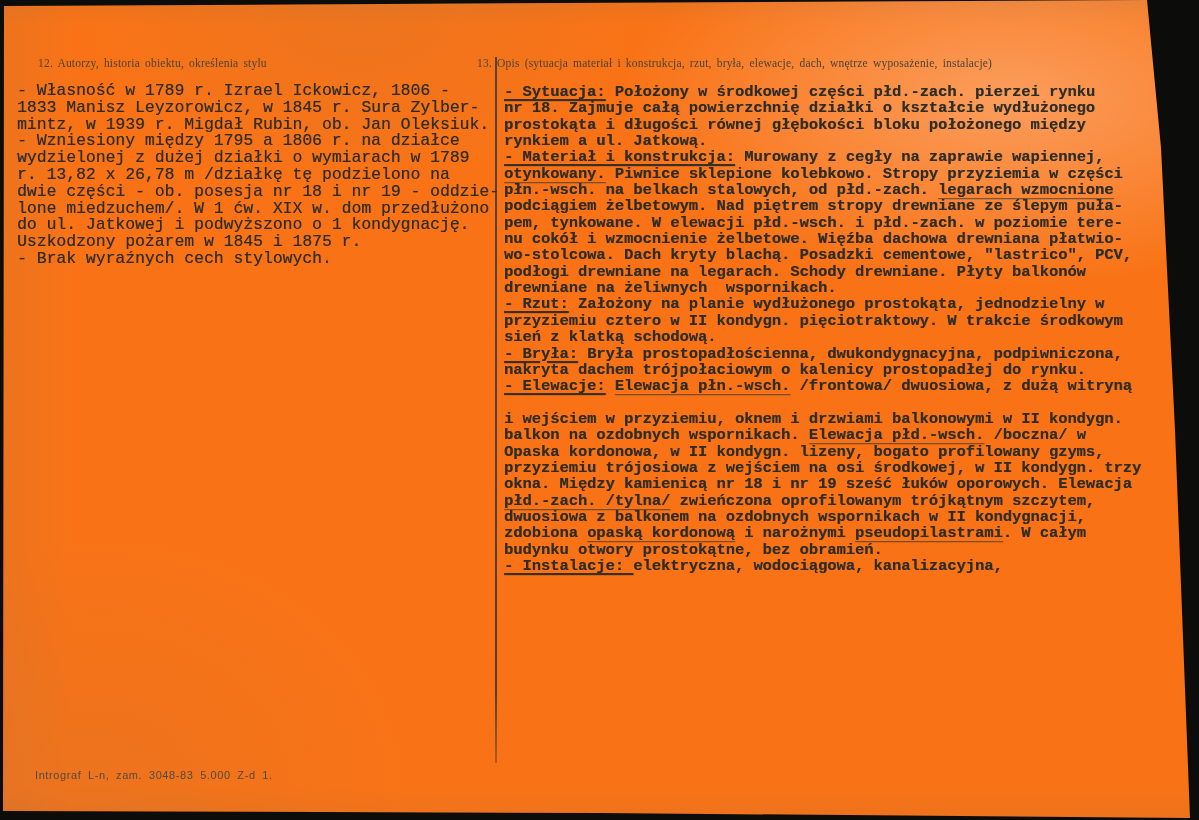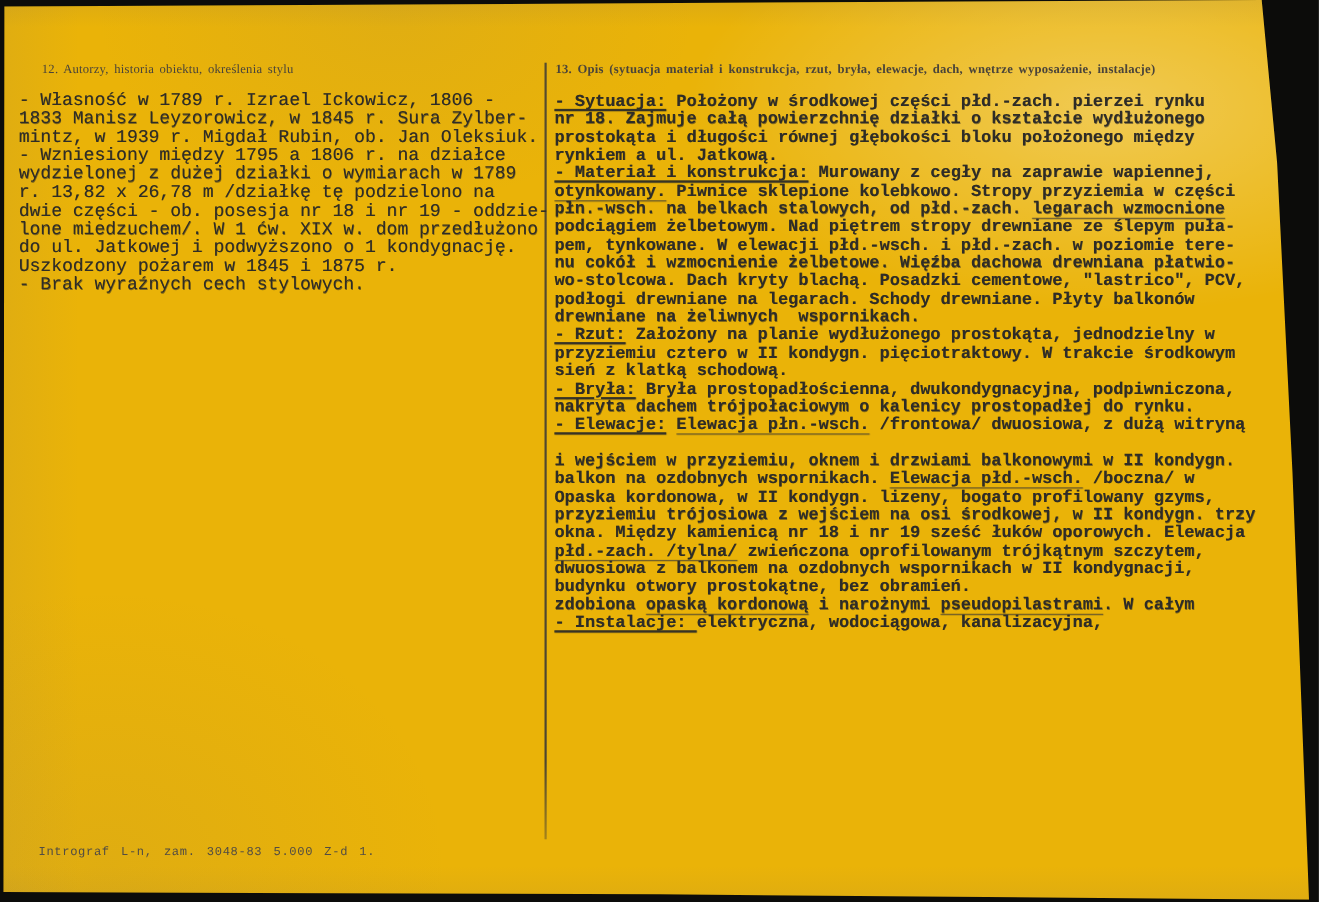--- a/index.html
+++ b/index.html
@@ -3,42 +3,42 @@
 <meta charset="utf-8">
 <style>
   html,body{margin:0;padding:0;}
   .scan{
     position:relative;width:1199px;height:820px;
     background:#0c0c0a;overflow:hidden;
     font-family:"Liberation Mono","DejaVu Sans Mono",monospace;
   }
   .paper{
     position:absolute;inset:0;
-    background:#eab308;
+    background:#f97316;
     clip-path:polygon(4px 6px,1147px 0px,1161px 148px,1175px 430px,1190px 818px,600px 813px,3px 811px);
     padding-left:48px;
   }
   .paper::before{
     content:'';position:absolute;inset:0;pointer-events:none;
     background:
       radial-gradient(620px 300px at 84% 12%, rgba(255,255,254,0.30), transparent 62%),
       radial-gradient(420px 260px at 30% 2%, rgba(140,128,104,0.10), transparent 65%),
       radial-gradient(520px 420px at 8% 96%, rgba(130,118,96,0.10), transparent 60%),
       linear-gradient(to right, rgba(130,120,100,0.10), transparent 6%),
       linear-gradient(to bottom, rgba(120,110,92,0.12), transparent 3%),
       linear-gradient(to top, rgba(120,110,92,0.10), transparent 4%);
   }
   .colhead{
     position:absolute;
     font-family:"Liberation Serif","DejaVu Serif",serif;
     font-size:11.5px;color:#4a443a;letter-spacing:0.2px;word-spacing:2px;
     white-space:nowrap;
   }
   .colhead.left{left:38px;top:57px;}
-  .colhead.right{left:505px;top:57px;font-weight:bold;}
+  .colhead.right{left:477px;top:57px;}
   .divider{
     position:absolute;left:495px;top:57px;width:1.6px;height:706px;
     background:linear-gradient(to bottom, rgba(60,58,53,0.85), rgba(60,58,53,0.9) 90%, rgba(60,58,53,0.4));
   }
   .body{
     position:absolute;color:#2e2c27;
     text-shadow:0.4px 0.3px 0.6px rgba(46,44,39,0.55);
   }
   .body.lbody{left:17px;top:83px;width:486px;font-size:16.4px;line-height:16.8px;}
   .body.rbody{left:504px;top:84px;width:662px;font-size:15.4px;line-height:16.35px;font-weight:bold;}
@@ -50,21 +50,21 @@
     text-decoration-color:rgba(46,44,39,0.9);
   }
   .p{
     text-decoration:underline;
     text-decoration-thickness:1.1px;
     text-underline-offset:3.5px;
     text-decoration-color:rgba(72,68,60,0.5);
   }
   .footer{
     position:absolute;left:35px;top:769px;
-    font-family:Liberation Mono, monospace;
+    font-family:Liberation Sans, sans-serif;
     font-size:11px;color:#514c44;letter-spacing:0.6px;word-spacing:3px;
     white-space:nowrap;
     text-align:center;
   }
 </style>
 </head>
 <body>
 
 <div class="scan">
   <div class="paper">
@@ -110,21 +110,21 @@
         <div class="tline"><span>nakryta dachem trójpołaciowym o kalenicy prostopadłej do rynku.</span></div>
         <div class="tline"><span class="u">- Elewacje:</span><span> </span><span class="p">Elewacja płn.-wsch.</span><span> /frontowa/ dwuosiowa, z dużą witryną</span></div>
         <div class="tline">&nbsp;</div>
         <div class="tline"><span>i wejściem w przyziemiu, oknem i drzwiami balkonowymi w II kondygn.</span></div>
         <div class="tline"><span>balkon na ozdobnych wspornikach. </span><span class="p">Elewacja płd.-wsch.</span><span> /boczna/ w</span></div>
         <div class="tline"><span>Opaska kordonowa, w II kondygn. lizeny, bogato profilowany gzyms,</span></div>
         <div class="tline"><span>przyziemiu trójosiowa z wejściem na osi środkowej, w II kondygn. trzy</span></div>
         <div class="tline"><span>okna. Między kamienicą nr 18 i nr 19 sześć łuków oporowych. Elewacja</span></div>
         <div class="tline"><span class="p">płd.-zach. /tylna/</span><span> zwieńczona oprofilowanym trójkątnym szczytem,</span></div>
         <div class="tline"><span>dwuosiowa z balkonem na ozdobnych wspornikach w II kondygnacji,</span></div>
+        <div class="tline"><span>zdobiona </span><span class="p">opaską kordonową</span><span> i narożnymi </span><span class="p">pseudopilastrami</span><span>. W całym</span></div>
         <div class="tline"><span>budynku otwory prostokątne, bez obramień.</span></div>
-        <div class="tline"><span>zdobiona </span><span class="p">opaską kordonową</span><span> i narożnymi </span><span class="p">pseudopilastrami</span><span>. W całym</span></div>
         <div class="tline"><span class="u">- Instalacje: </span><span>elektryczna, wodociągowa, kanalizacyjna,</span></div>
       </div>
 
     <div class="footer">Intrograf L-n, zam. 3048-83 5.000 Z-d 1.</div>
 
   </div>
 </div>
 
 </body></html>

